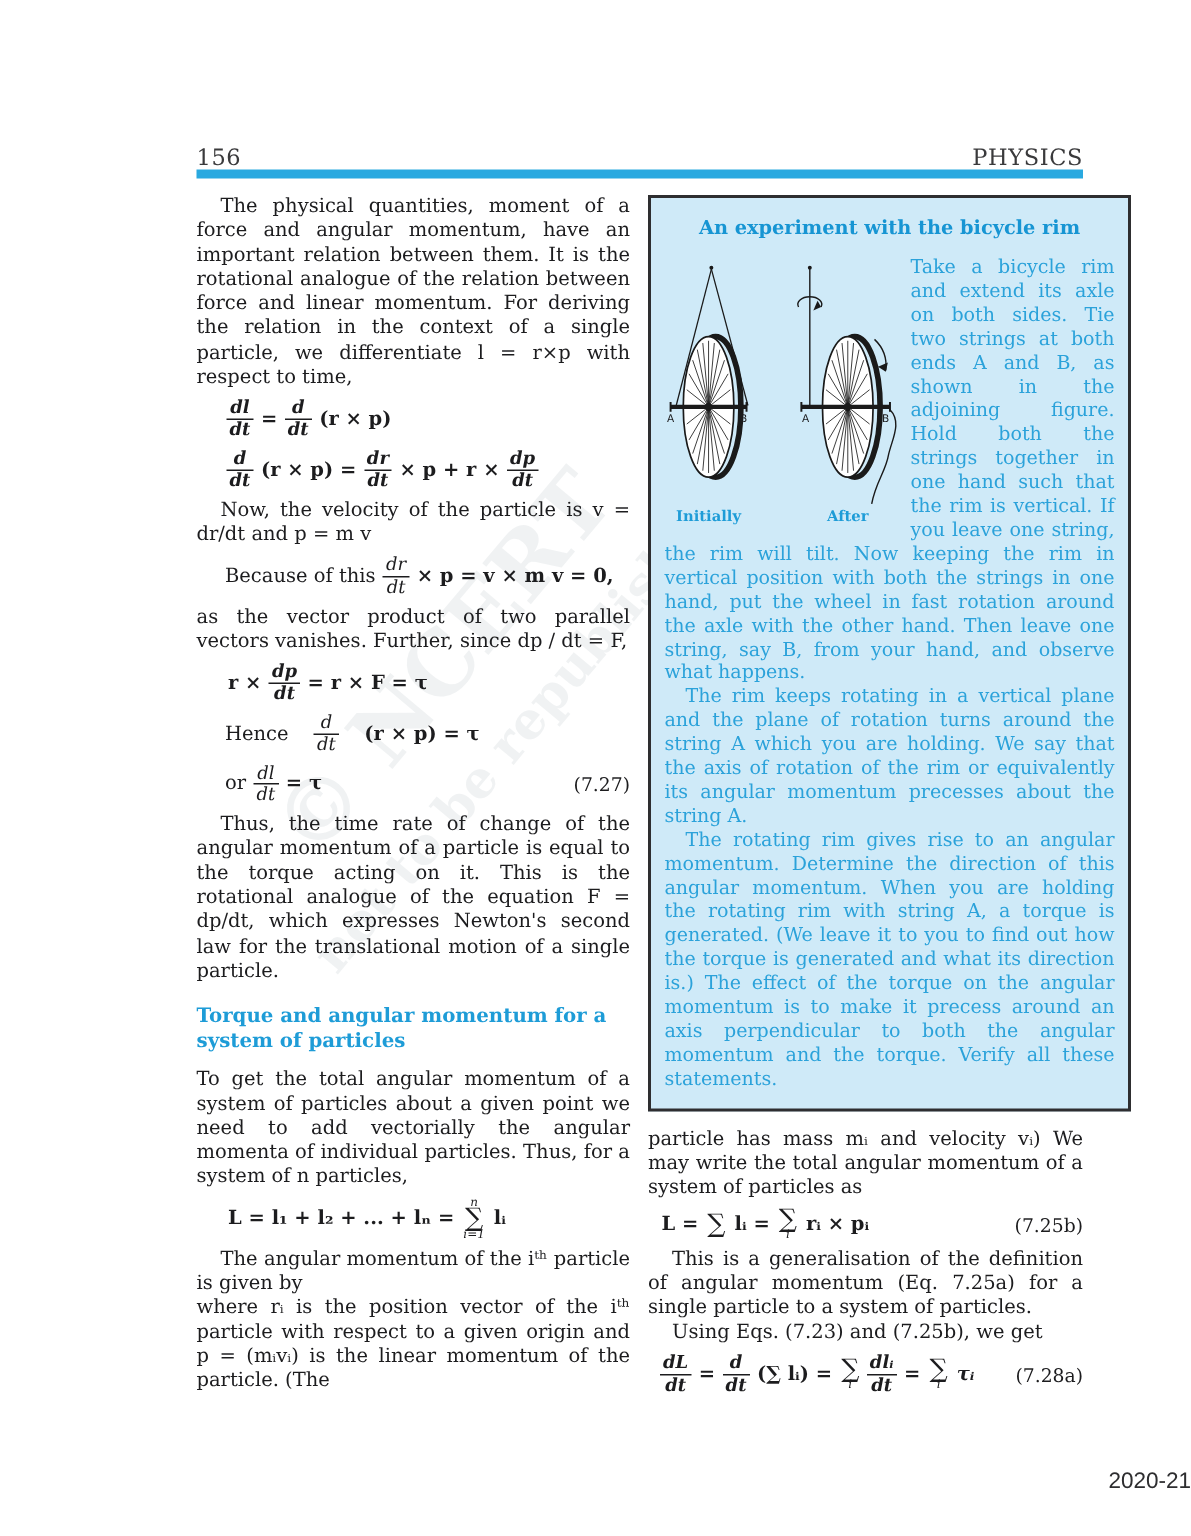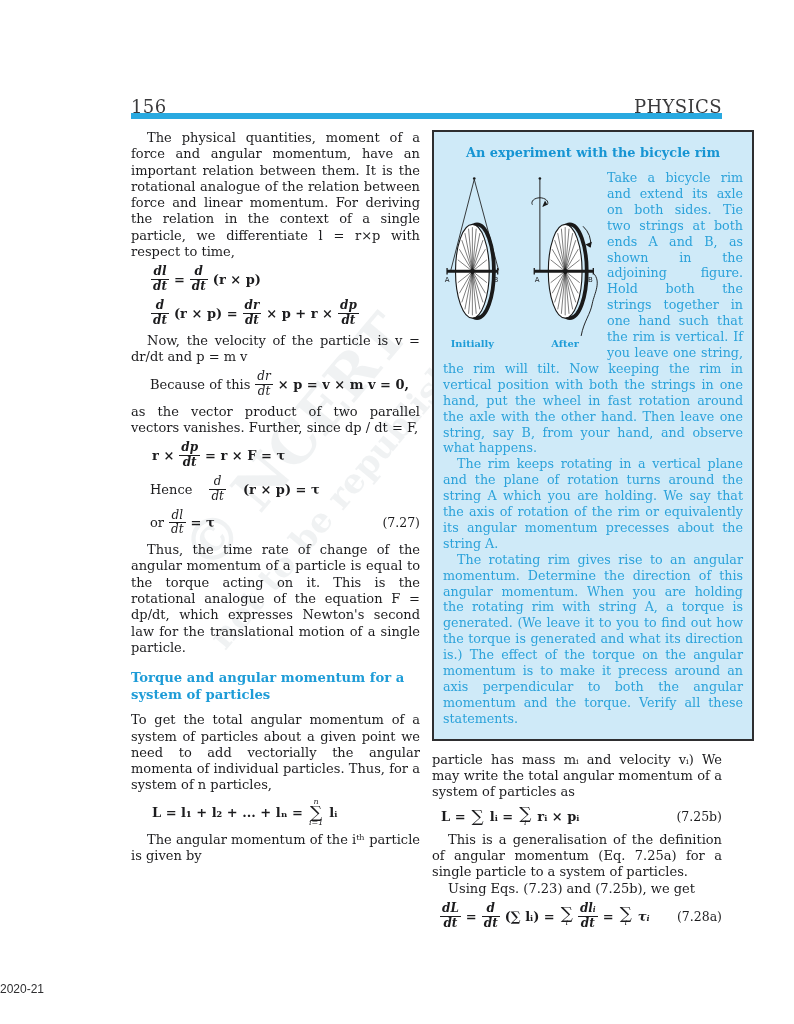--- a/index.html
+++ b/index.html
@@ -1,20 +1,20 @@
 <!DOCTYPE html>
 <html><head>
 <meta charset="utf-8">
 <style>
   html,body{margin:0;padding:0;background:#e8e8e8;}
   .page{position:relative;width:794px;height:1024px;background:#ffffff;overflow:hidden;
         font-family:"DejaVu Serif","DejaVu Sans",serif;color:#1c1c1e;}
   
   .header{position:absolute;top:96px;left:131px;right:72px;display:flex;justify-content:space-between;
-          font-size:18px;color:#3a3a3c;letter-spacing:0.4px;}
+          font-size:15px;color:#3a3a3c;letter-spacing:0.4px;}
   .rule{position:absolute;top:113px;left:131px;right:72px;height:6px;background:#29a9e0;}
   
   .cols{position:absolute;top:130px;left:131px;width:591px;display:flex;gap:12px;}
   .col-left{width:289px;}
   .col-right{width:290px;}
   p{margin:0;text-align:justify;font-size:13px;line-height:16.3px;}
   p.ind{text-indent:16px;}
   
   .eqrow{display:flex;align-items:center;margin:5px 0 5px 18px;font-size:13px;font-weight:600;
          white-space:nowrap;}
@@ -43,22 +43,22 @@
   .figcap{font-weight:bold;fill:#1e9cd7;font-size:10.5px;font-family:"DejaVu Serif",serif;}
   .figlbl{font-size:7.5px;fill:#1c1c1e;font-family:"DejaVu Sans",sans-serif;}
   .boxclear{clear:both;}
   .rc-text{margin-top:11px;}
   
   .watermark{position:absolute;top:390px;left:110px;transform:rotate(-50deg);transform-origin:center;
              color:rgba(110,125,140,0.10);font-size:58px;font-weight:bold;text-align:center;
              pointer-events:none;line-height:1.5;}
   .watermark div:last-child{font-size:34px;}
   
-  .footer{position:absolute;bottom:28px;left:0;width:100%;text-align:left;
-          font-family:"Liberation Sans",sans-serif;font-size:12px;color:#2e2e30;}
+  .footer{position:absolute;bottom:28px;left:0;width:100%;text-align:right;
+          font-family:"Liberation Sans",sans-serif;font-size:15px;color:#2e2e30;}
 </style>
 </head>
 <body>
 
 <div class="page">
 
   <div class="header">
     <span>156</span>
     <span>PHYSICS</span>
   </div>
@@ -158,20 +158,21 @@
             <span class="blim">n</span>
             <span class="bop">∑</span>
             <span class="blim">i=1</span>
           </span>
         <span class="tok">lᵢ</span>
       </div>
 
       <p class="ind">The angular momentum of the iᵗʰ  particle is given by</p>
 
 
+      <p>where rᵢ is the position vector of the iᵗʰ particle with respect to a given origin and p = (mᵢvᵢ) is the linear momentum of the particle. (The</p>
     </div>
 
     <div class="col-right">
 
       <div class="expbox">
         <div class="title">An experiment with the bicycle rim</div>
 
         <div class="figure-float">
           <svg viewBox="0 0 170 192" width="160" height="180" xmlns="http://www.w3.org/2000/svg">
 

